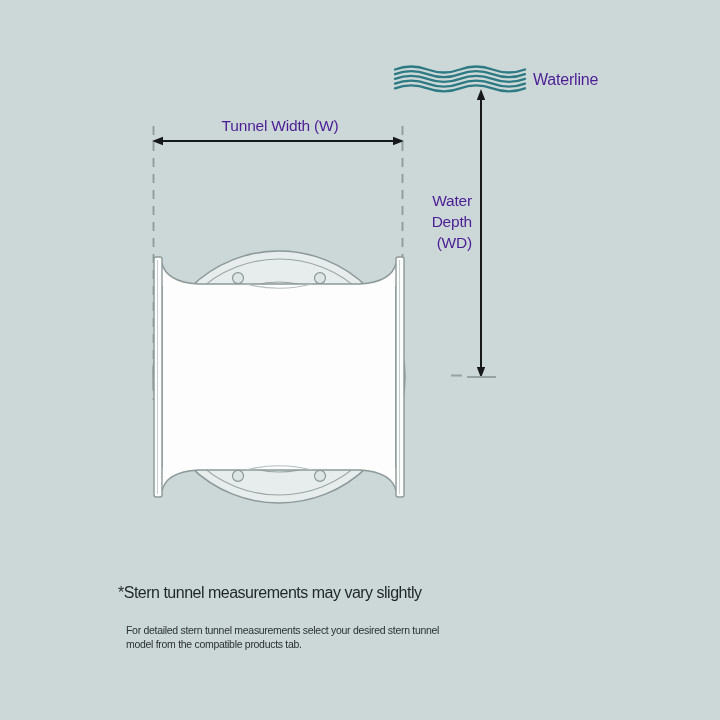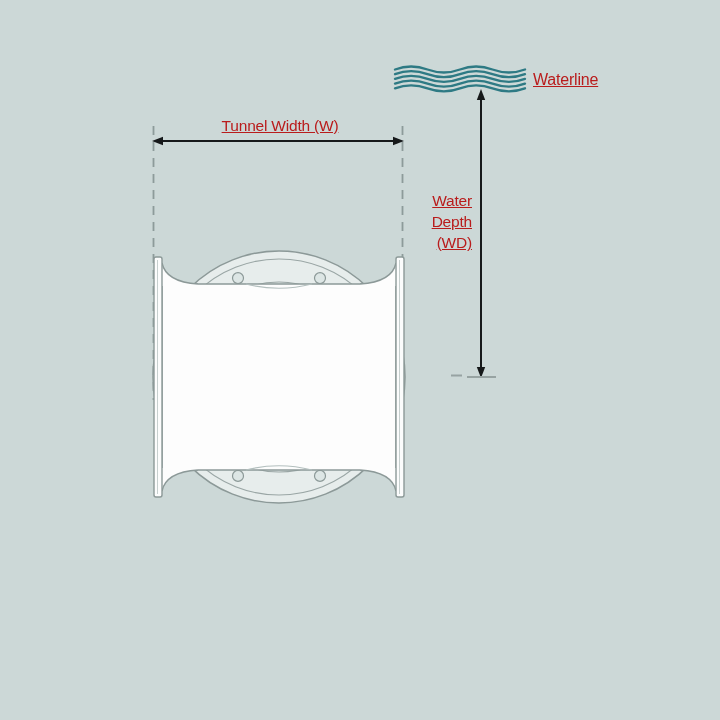--- a/index.html
+++ b/index.html
@@ -6,21 +6,21 @@
   body{
     width:720px;height:720px;
     background:#ccd8d7;
     position:relative;
     overflow:hidden;
     font-family:"Liberation Sans", sans-serif;
     color:#21282a;
   }
   .stage{position:absolute;left:0;top:0;width:720px;height:720px;}
   svg.diagram{position:absolute;left:0;top:0;}
-  .label{position:absolute;color:#b91c1c;text-decoration:underline;}
+  .label{position:absolute;color:#4c1d95;}
   .waterline-label{
     left:533px;top:71px;
     font-size:16px;letter-spacing:-0.2px;font-weight:500;
   }
   .tunnel-width-label{
     left:160px;top:117px;width:240px;
     text-align:center;
     font-size:15.5px;letter-spacing:-0.2px;font-weight:500;
   }
   .water-depth-label{
@@ -124,15 +124,18 @@
 
   <div class="label waterline-label">Waterline</div>
 
   <div class="label water-depth-label">Water
 Depth
 (WD)</div>
 
   <div class="label tunnel-width-label">Tunnel Width (W)</div>
 
   <div class="footnote-primary">
+    <span class="line1">*Stern tunnel measurements may vary slightly</span>
   </div>
 
+  <div class="footnote-secondary">For detailed stern tunnel measurements select your desired stern tunnel
+model from the compatible products tab.</div>
 </div>
 
 </body></html>

